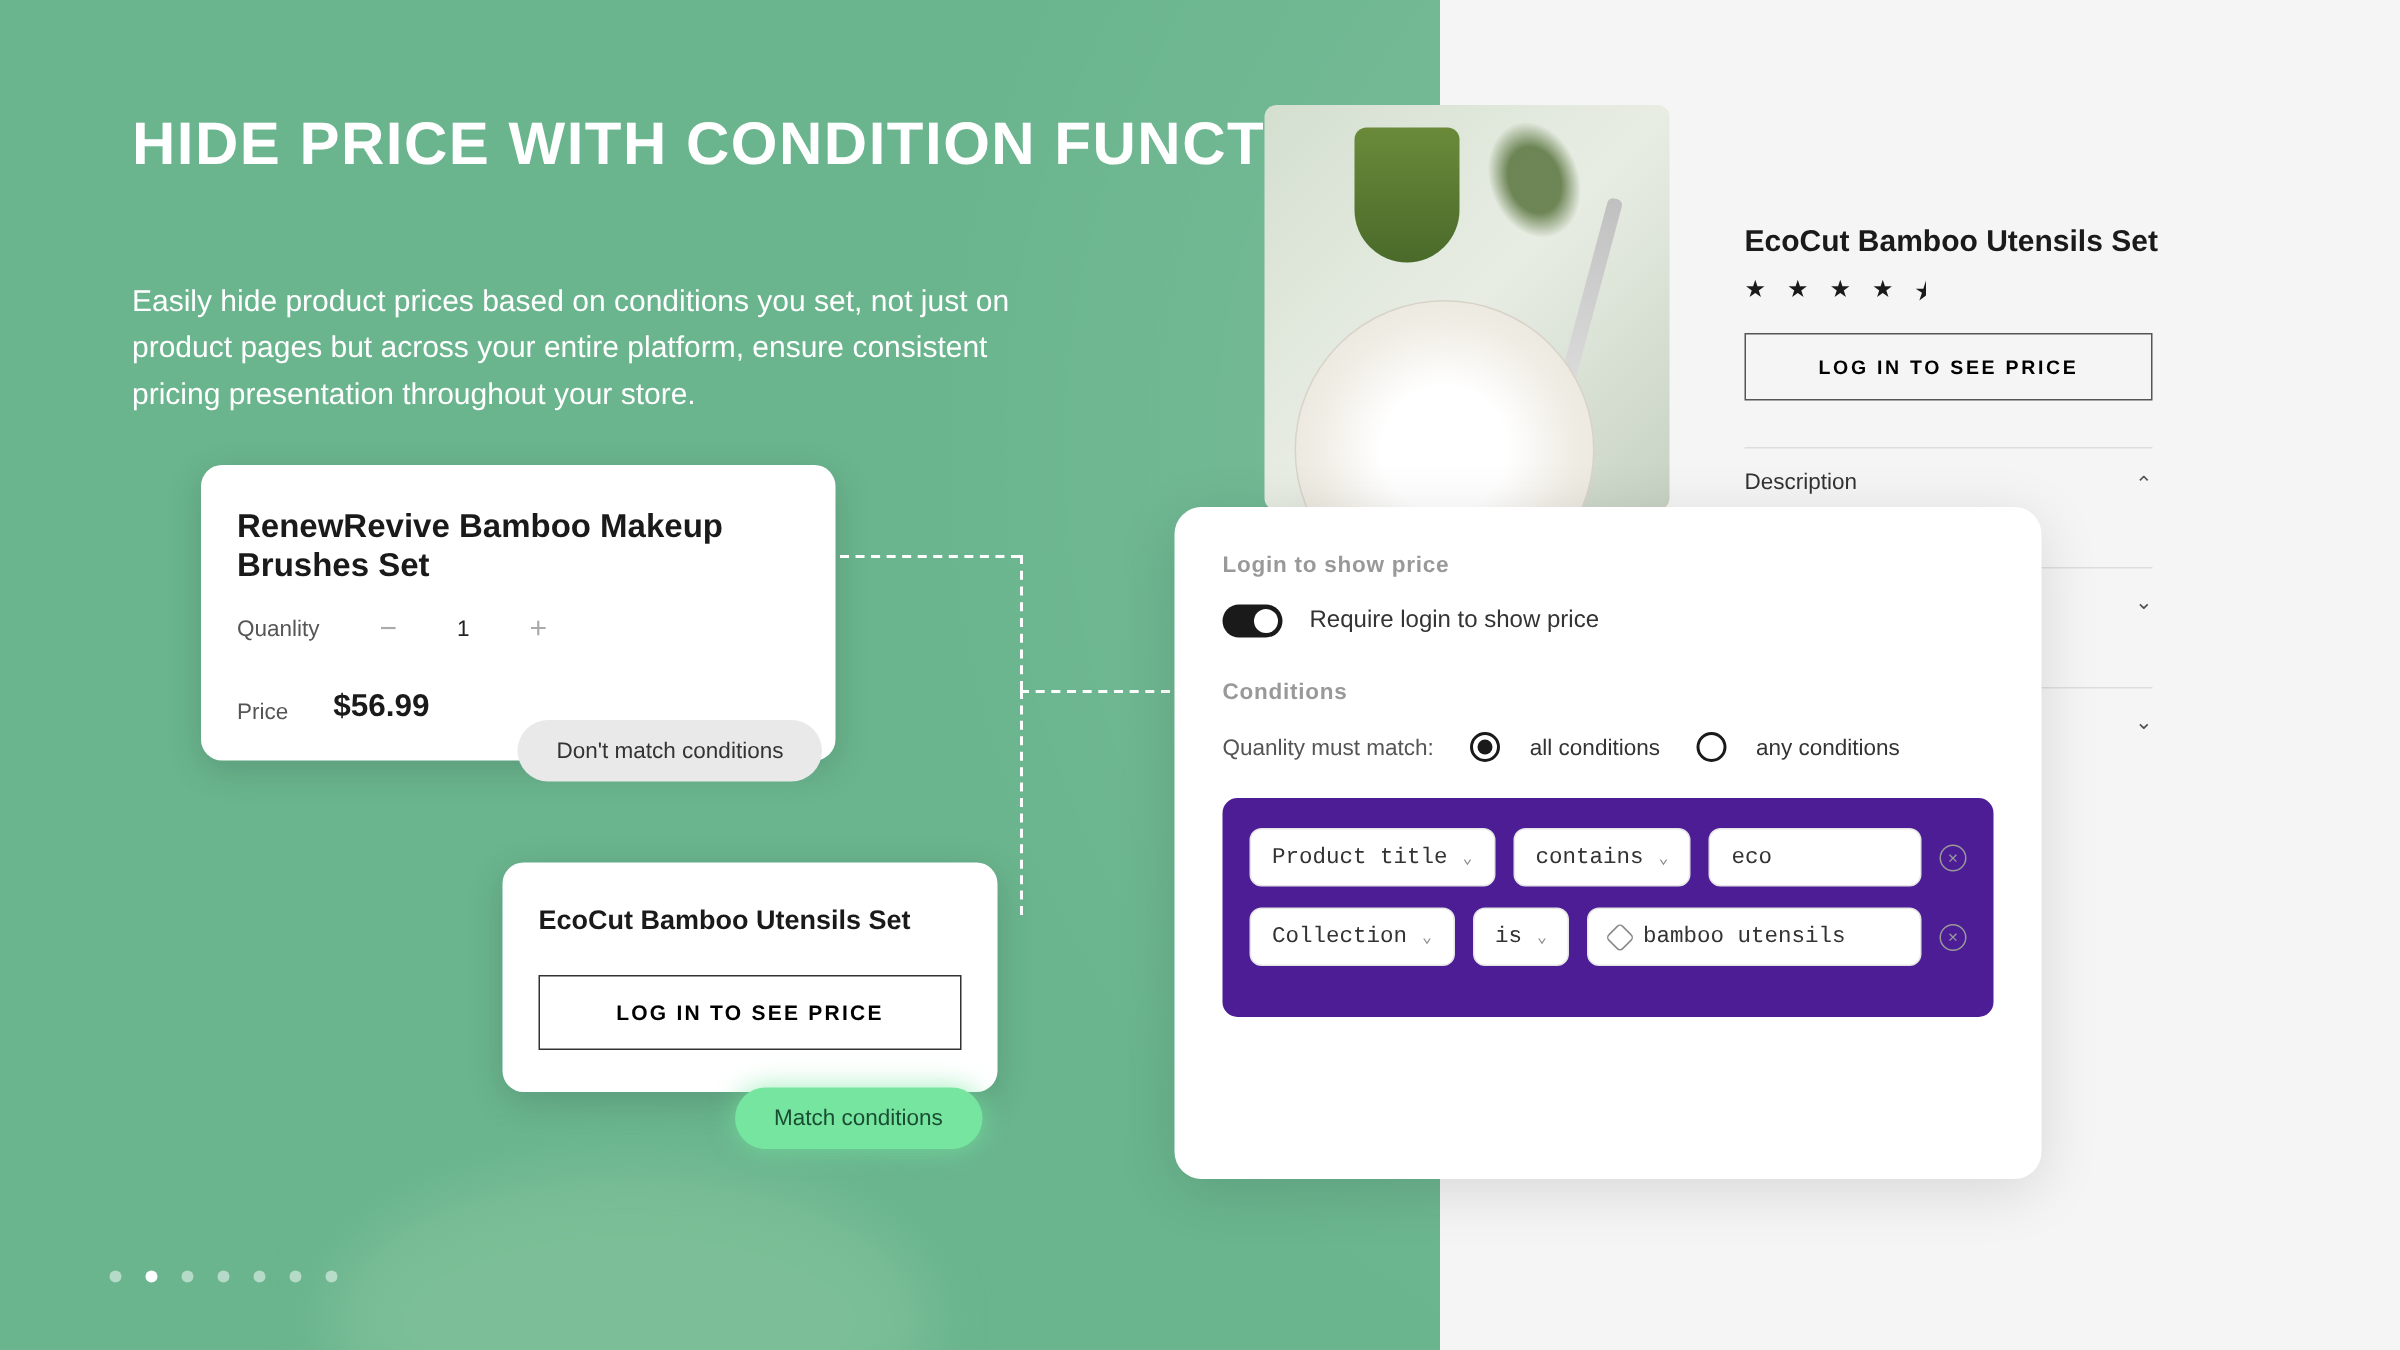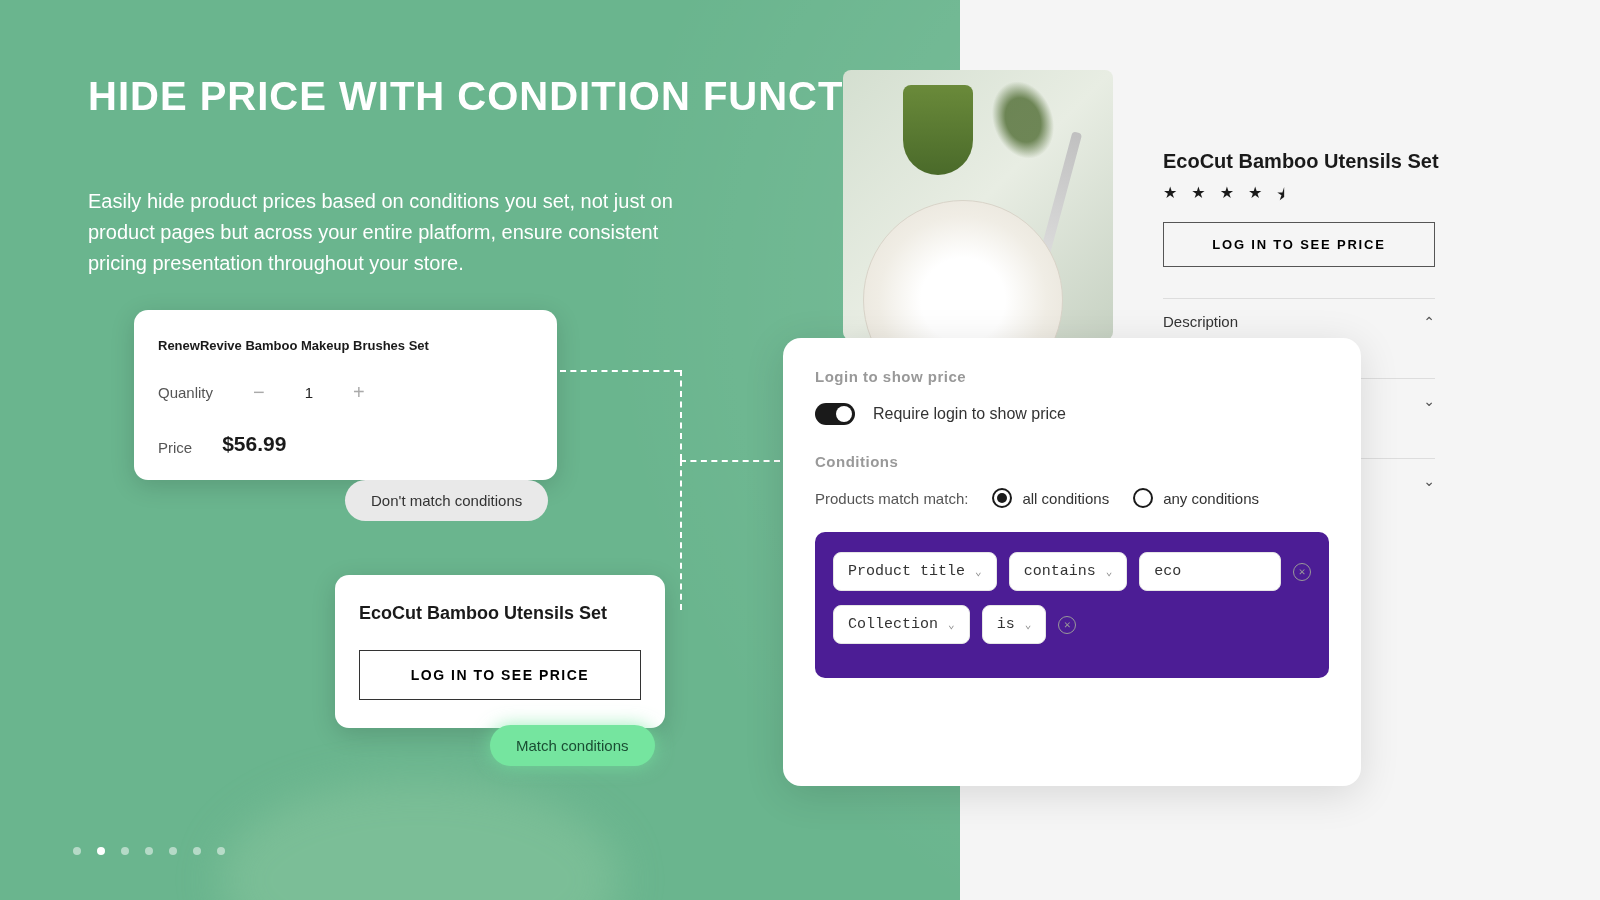--- a/index.html
+++ b/index.html
@@ -1,21 +1,21 @@
 <!DOCTYPE html>
 <html><head>
 <meta charset="utf-8">
 <style>
 * { box-sizing: border-box; margin: 0; padding: 0; }
 body { font-family: -apple-system, BlinkMacSystemFont, 'Segoe UI', sans-serif; width: 1600px; height: 900px; overflow: hidden; position: relative; background: #6ab58e; }
 .bg-circle { position: absolute; width: 1400px; height: 1400px; border-radius: 50%; background: radial-gradient(circle, rgba(255,255,255,0.15) 0%, rgba(255,255,255,0) 70%); right: -400px; top: -400px; }
 .hero-title { position: absolute; left: 88px; top: 70px; font-size: 40px; font-weight: 800; color: #fff; letter-spacing: 1px; line-height: 1.3; text-transform: uppercase; }
 .hero-desc { position: absolute; left: 88px; top: 186px; width: 620px; font-size: 20px; color: #fff; line-height: 1.55; }
 .card1 { position: absolute; left: 134px; top: 310px; width: 423px; background: #fff; border-radius: 14px; padding: 28px 24px 24px 24px; box-shadow: 0 6px 24px rgba(0,0,0,0.15); }
-.card1-title { font-size: 13px; font-weight: 700; color: #1a1a1a; margin-bottom: 28px; }
+.card1-title { font-size: 22px; font-weight: 700; color: #1a1a1a; margin-bottom: 18px; }
 .qty-row { display: flex; align-items: center; gap: 40px; margin-bottom: 28px; }
 .qty-label { font-size: 15px; color: #555; }
 .qty-minus, .qty-plus { font-size: 20px; color: #aaa; cursor: pointer; }
 .qty-val { font-size: 15px; color: #222; }
 .price-row { display: flex; align-items: flex-end; gap: 30px; }
 .price-label { font-size: 15px; color: #555; }
 .price-val { font-size: 21px; font-weight: 700; color: #1a1a1a; }
 .badge-gray { position: absolute; left: 345px; top: 480px; background: #e9e9e9; color: #333; font-size: 15px; padding: 12px 26px; border-radius: 24px; }
 .card2 { position: absolute; left: 335px; top: 575px; width: 330px; background: #fff; border-radius: 14px; padding: 28px 24px; box-shadow: 0 6px 24px rgba(0,0,0,0.15); }
 .card2-title { font-size: 18px; font-weight: 700; color: #1a1a1a; margin-bottom: 26px; }
@@ -44,21 +44,21 @@
 .acc-label { font-size: 15px; color: #333; }
 .chev { font-size: 14px; color: #555; }
 .config-panel { position: absolute; left: 783px; top: 338px; width: 578px; height: 448px; background: #fff; border-radius: 18px; padding: 30px 32px; box-shadow: 0 8px 40px rgba(0,0,0,0.12); }
 .cfg-section { font-size: 15px; font-weight: 600; color: #999; letter-spacing: 0.5px; margin-bottom: 18px; }
 .toggle-row { display: flex; align-items: center; gap: 18px; margin-bottom: 28px; }
 .toggle { width: 40px; height: 22px; background: #1a1a1a; border-radius: 11px; position: relative; cursor: pointer; }
 .toggle-knob { width: 16px; height: 16px; background: #fff; border-radius: 50%; position: absolute; right: 3px; top: 3px; }
 .toggle-label { font-size: 16px; color: #333; }
 .match-row { display: flex; align-items: center; gap: 24px; margin-bottom: 24px; }
 .match-label { font-size: 15px; color: #555; }
-.radio-grp { display: flex; align-items: center; gap: 10px; cursor: pointer; }
+.radio-grp { display: flex; align-items: center; gap: 20px; cursor: pointer; }
 .radio { width: 20px; height: 20px; border: 2px solid #1a1a1a; border-radius: 50%; display: flex; align-items: center; justify-content: center; }
 .radio.sel::after { content: ''; width: 10px; height: 10px; background: #1a1a1a; border-radius: 50%; }
 .radio-lbl { font-size: 15px; color: #333; }
 .cond-box { background: #4c1d95; border-radius: 10px; padding: 20px 18px; font-family: Liberation Mono, monospace; }
 .cond-row { display: flex; align-items: center; gap: 12px; margin-bottom: 14px; }
 .sel-box { background: #fff; border: 1px solid #e5e5e5; border-radius: 8px; padding: 10px 14px; font-size: 15px; color: #333; display: flex; align-items: center; gap: 10px; cursor: pointer; }
 .sel-chev { font-size: 11px; color: #888; }
 .inp-box { background: #fff; border: 1px solid #e5e5e5; border-radius: 8px; padding: 10px 14px; font-size: 15px; color: #333; flex: 1; display: flex; align-items: center; gap: 8px; }
 .tag-ic { width: 14px; height: 14px; border: 1.5px solid #888; border-radius: 3px; transform: rotate(45deg); }
 .del-ic { width: 18px; height: 18px; border: 1.5px solid #999; border-radius: 50%; display: flex; align-items: center; justify-content: center; font-size: 11px; color: #999; cursor: pointer; }
@@ -137,21 +137,21 @@
 <div class="config-panel">
   <div class="cfg-section">Login to show price</div>
   <div class="toggle-row">
     <div class="toggle">
         <div class="toggle-knob"></div>
       </div>
     <span class="toggle-label">Require login to show price</span>
   </div>
   <div class="cfg-section">Conditions</div>
   <div class="match-row">
-    <span class="match-label">Products match match:</span>
+    <span class="match-label">Quanlity must match:</span>
     <div class="radio-grp">
       <div class="radio sel"></div>
       <span class="radio-lbl">all conditions</span>
     </div>
     <div class="radio-grp">
       <div class="radio"></div>
       <span class="radio-lbl">any conditions</span>
     </div>
   </div>
   <div class="cond-box">
@@ -171,20 +171,24 @@
     </div>
     <div class="cond-row">
       <div class="sel-box">
           <span>Collection</span>
           <span class="sel-chev">⌄</span>
         </div>
       <div class="sel-box">
           <span>is</span>
           <span class="sel-chev">⌄</span>
         </div>
+      <div class="inp-box">
+          <span class="tag-ic"></span>
+          <span>bamboo utensils</span>
+        </div>
       <div class="del-ic">✕</div>
     </div>
   </div>
 </div>
 
 <div class="dots">
   <div class="dot"></div>
   <div class="dot active"></div>
   <div class="dot"></div>
   <div class="dot"></div>

